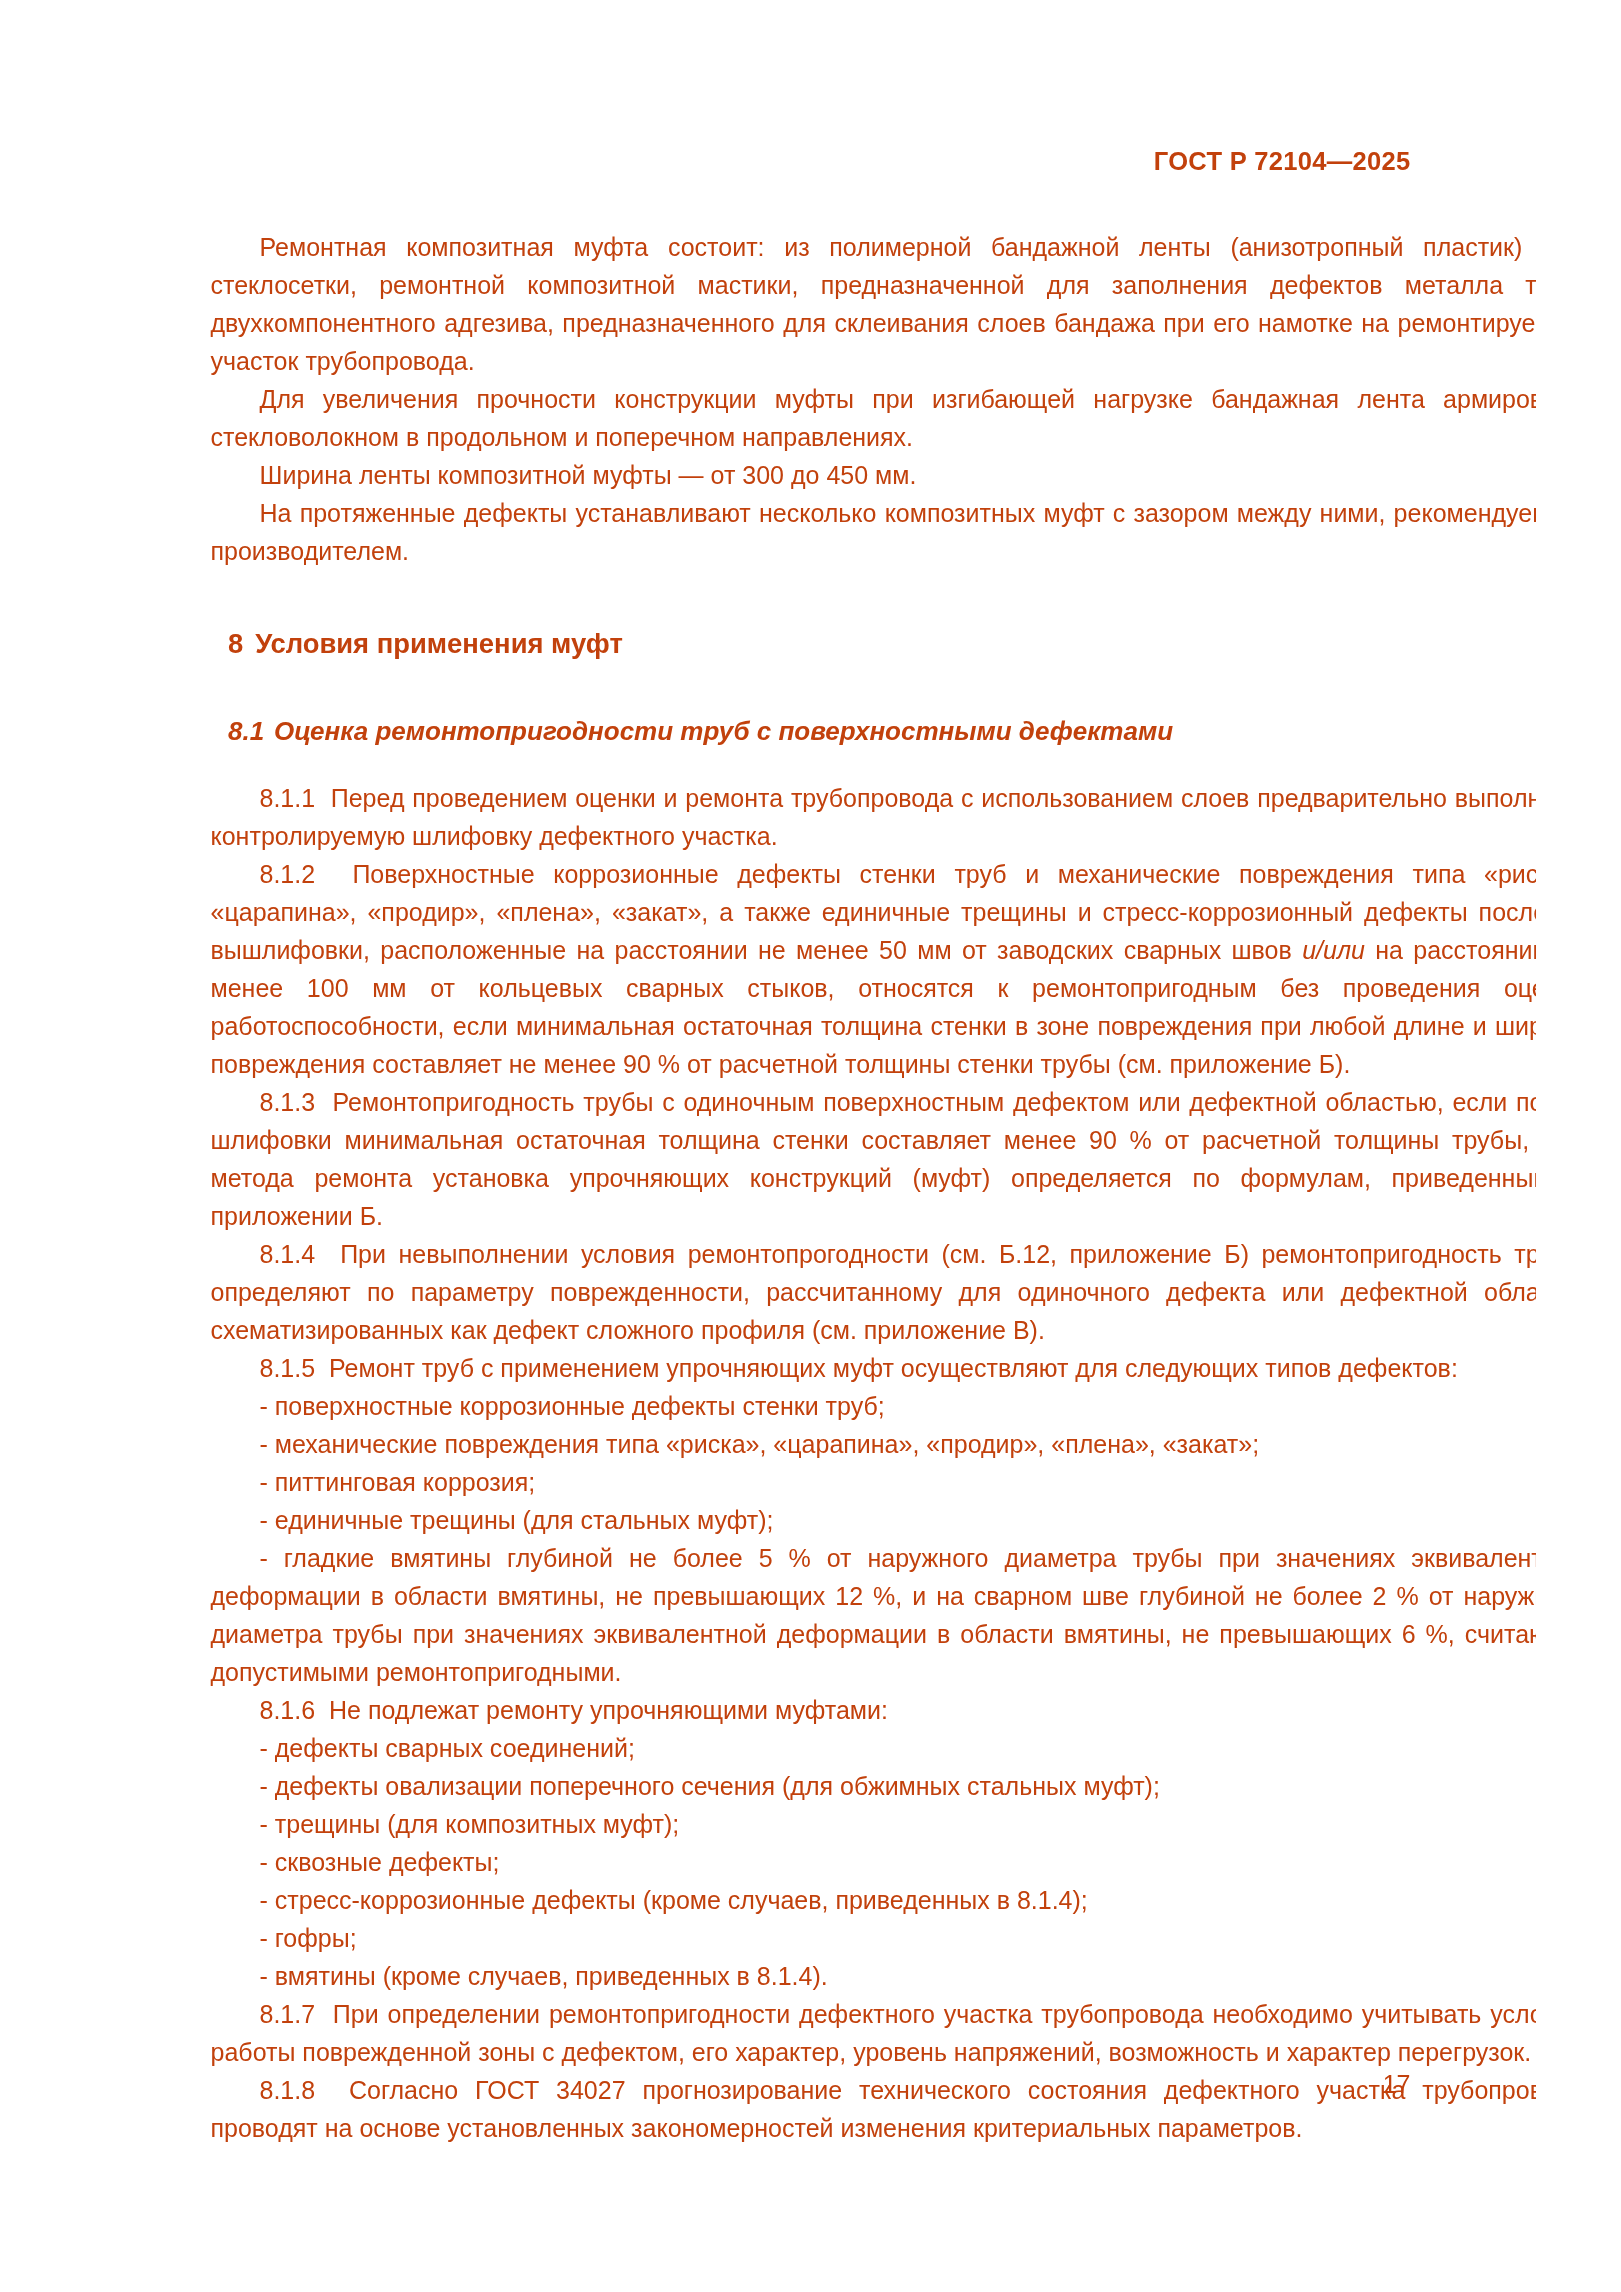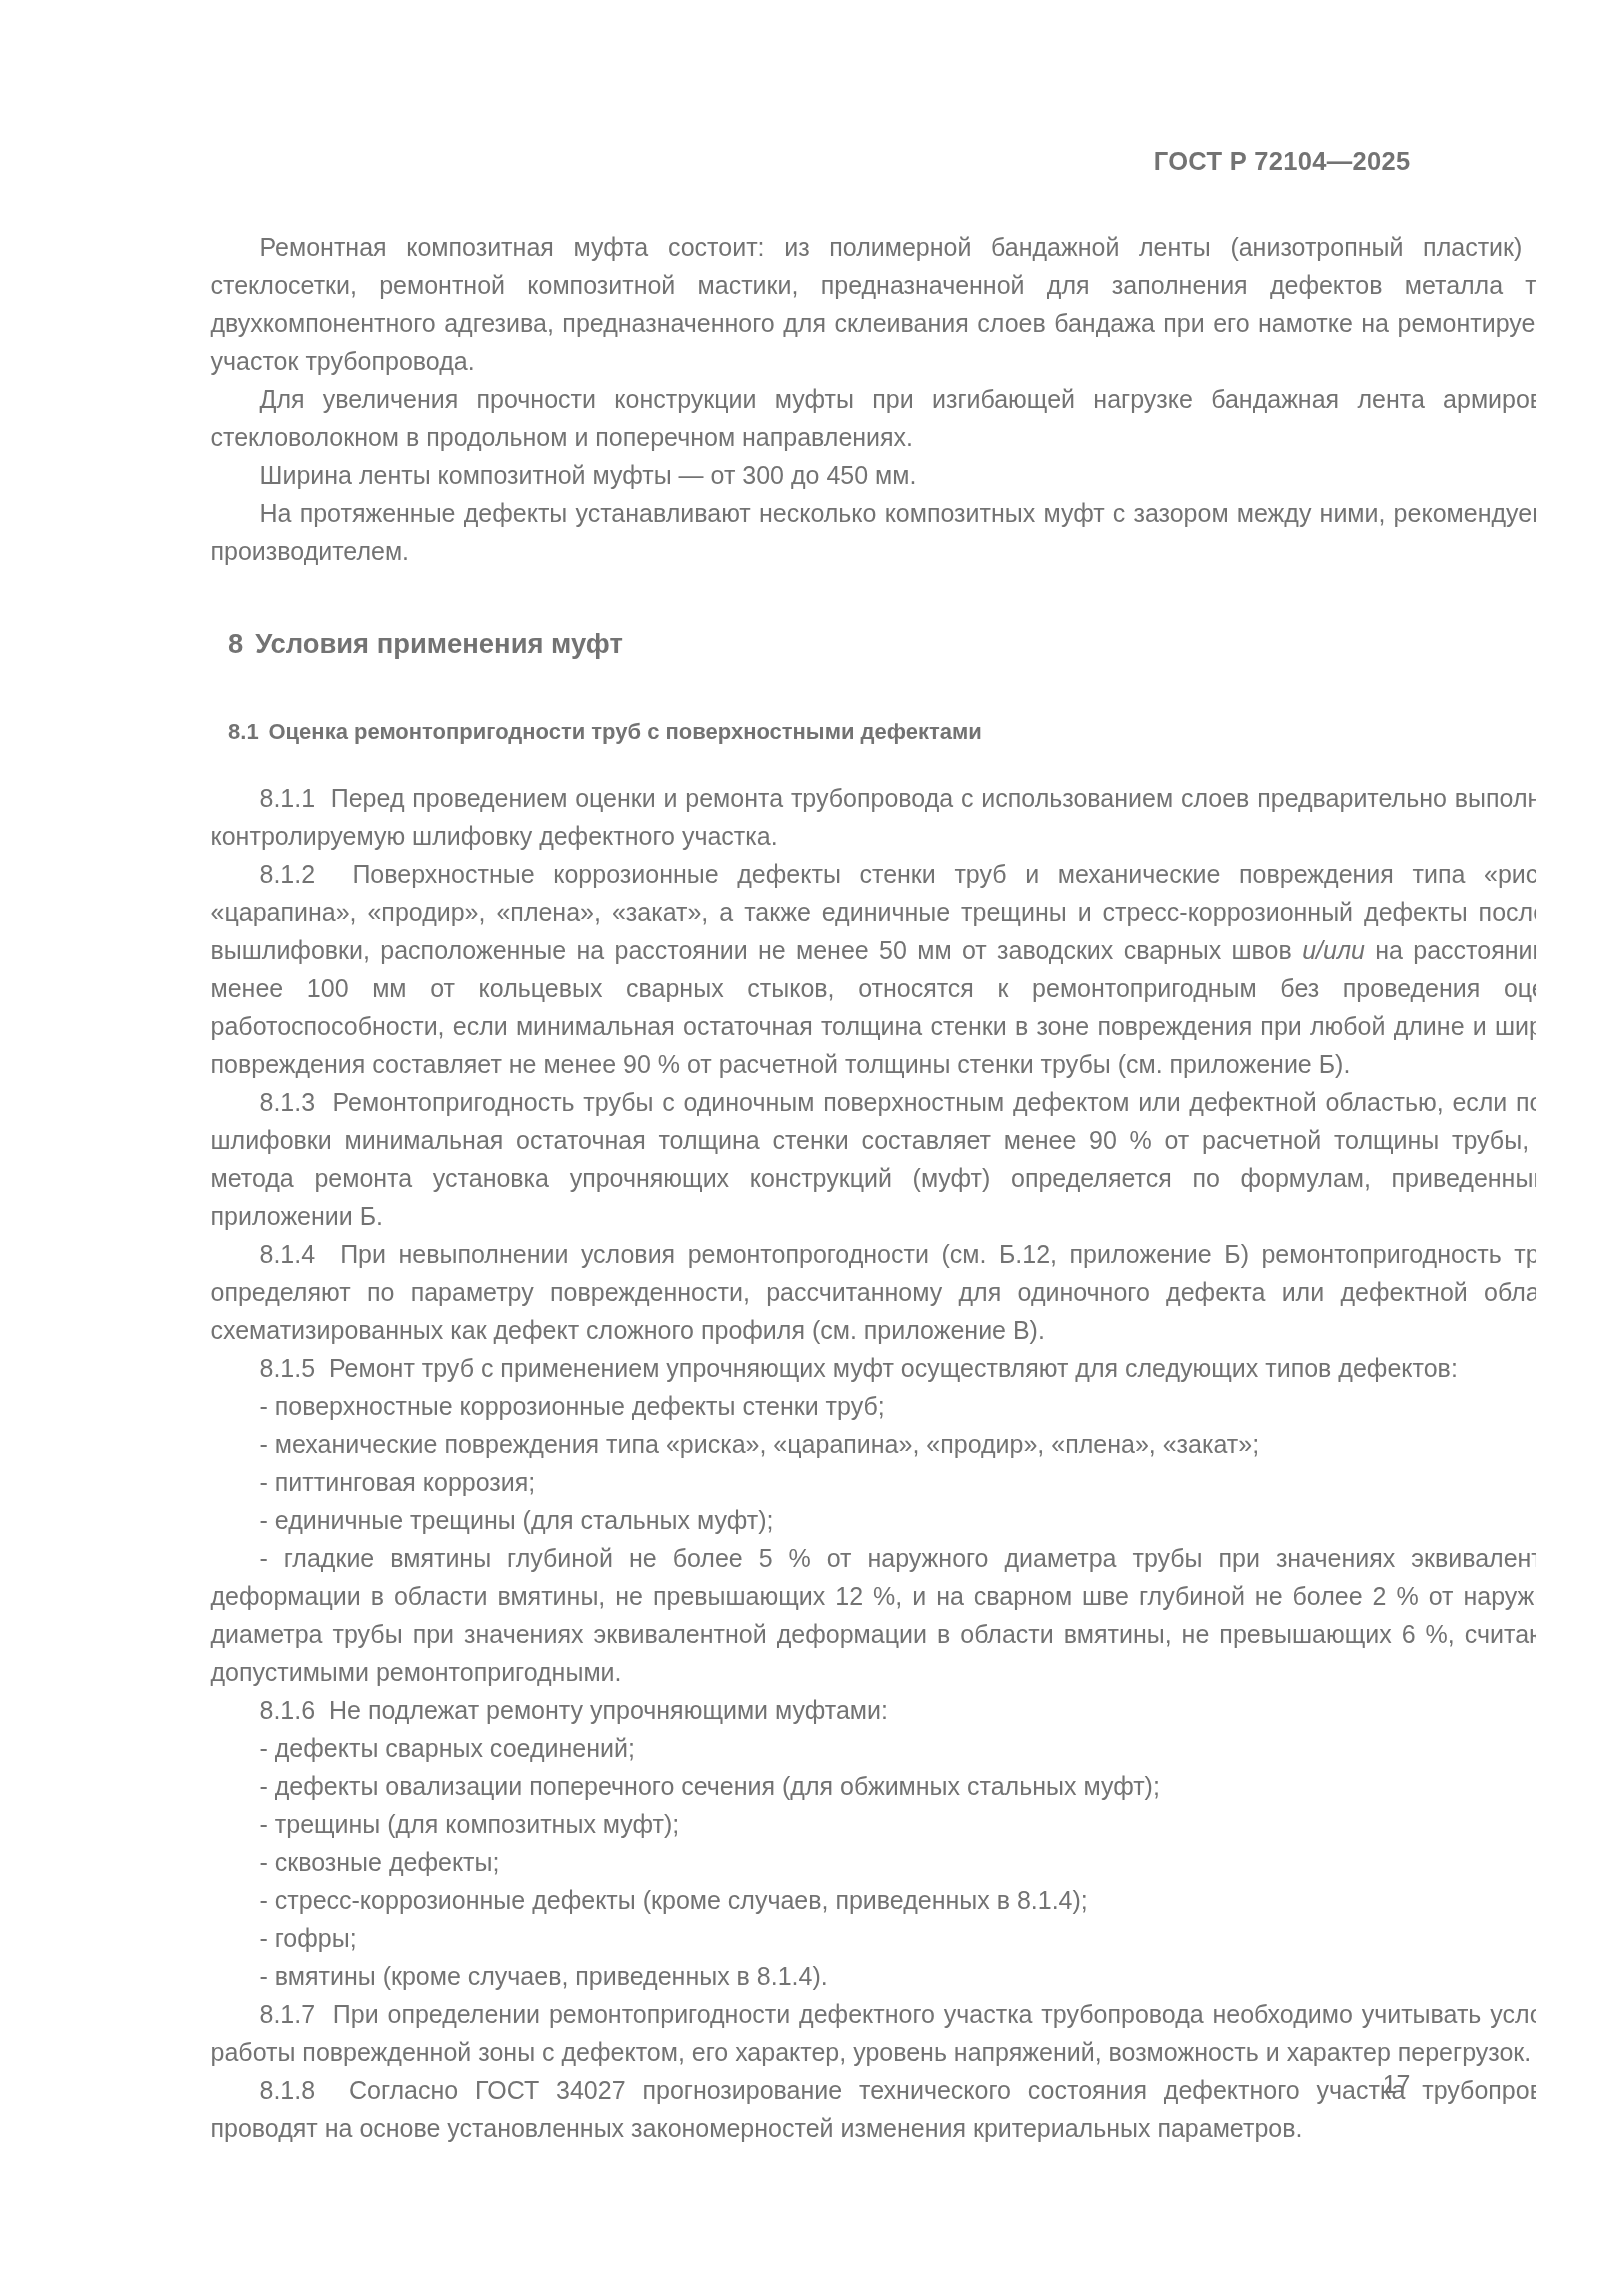--- a/index.html
+++ b/index.html
@@ -9,21 +9,21 @@
     background: #ffffff;
   }
   .page {
     position: relative;
     width: 1450px;
     height: 2293px;
     background: #ffffff;
     margin: 0 auto;
     box-sizing: border-box;
     font-family: "Liberation Sans", sans-serif;
-    color: #737373;
+    color: #c2410c;
     overflow: hidden;
   }
   .page-header {
     position: absolute;
     top: 147px;
     right: 125px;
     font-size: 25.5px;
     font-weight: bold;
     letter-spacing: 0.3px;
     white-space: nowrap;
@@ -59,24 +59,25 @@
     text-indent: 0;
     padding-left: 17.6px;
     line-height: 37px;
   }
   h2.section-title .num {
     margin-right: 11.8px;
   }
   h3.subsection-title {
     margin: 0;
     padding-top: 51px;
-    font-size: 22px;
+    font-size: 26px;
     font-weight: bold;
     padding-left: 17.6px;
     line-height: 37px;
+    font-style: italic;
   }
   h3.subsection-title .num {
     margin-right: 9.8px;
   }
   .gap-after-title {
     height: 29px;
   }
   .page-number {
     position: absolute;
     right: 125px;

